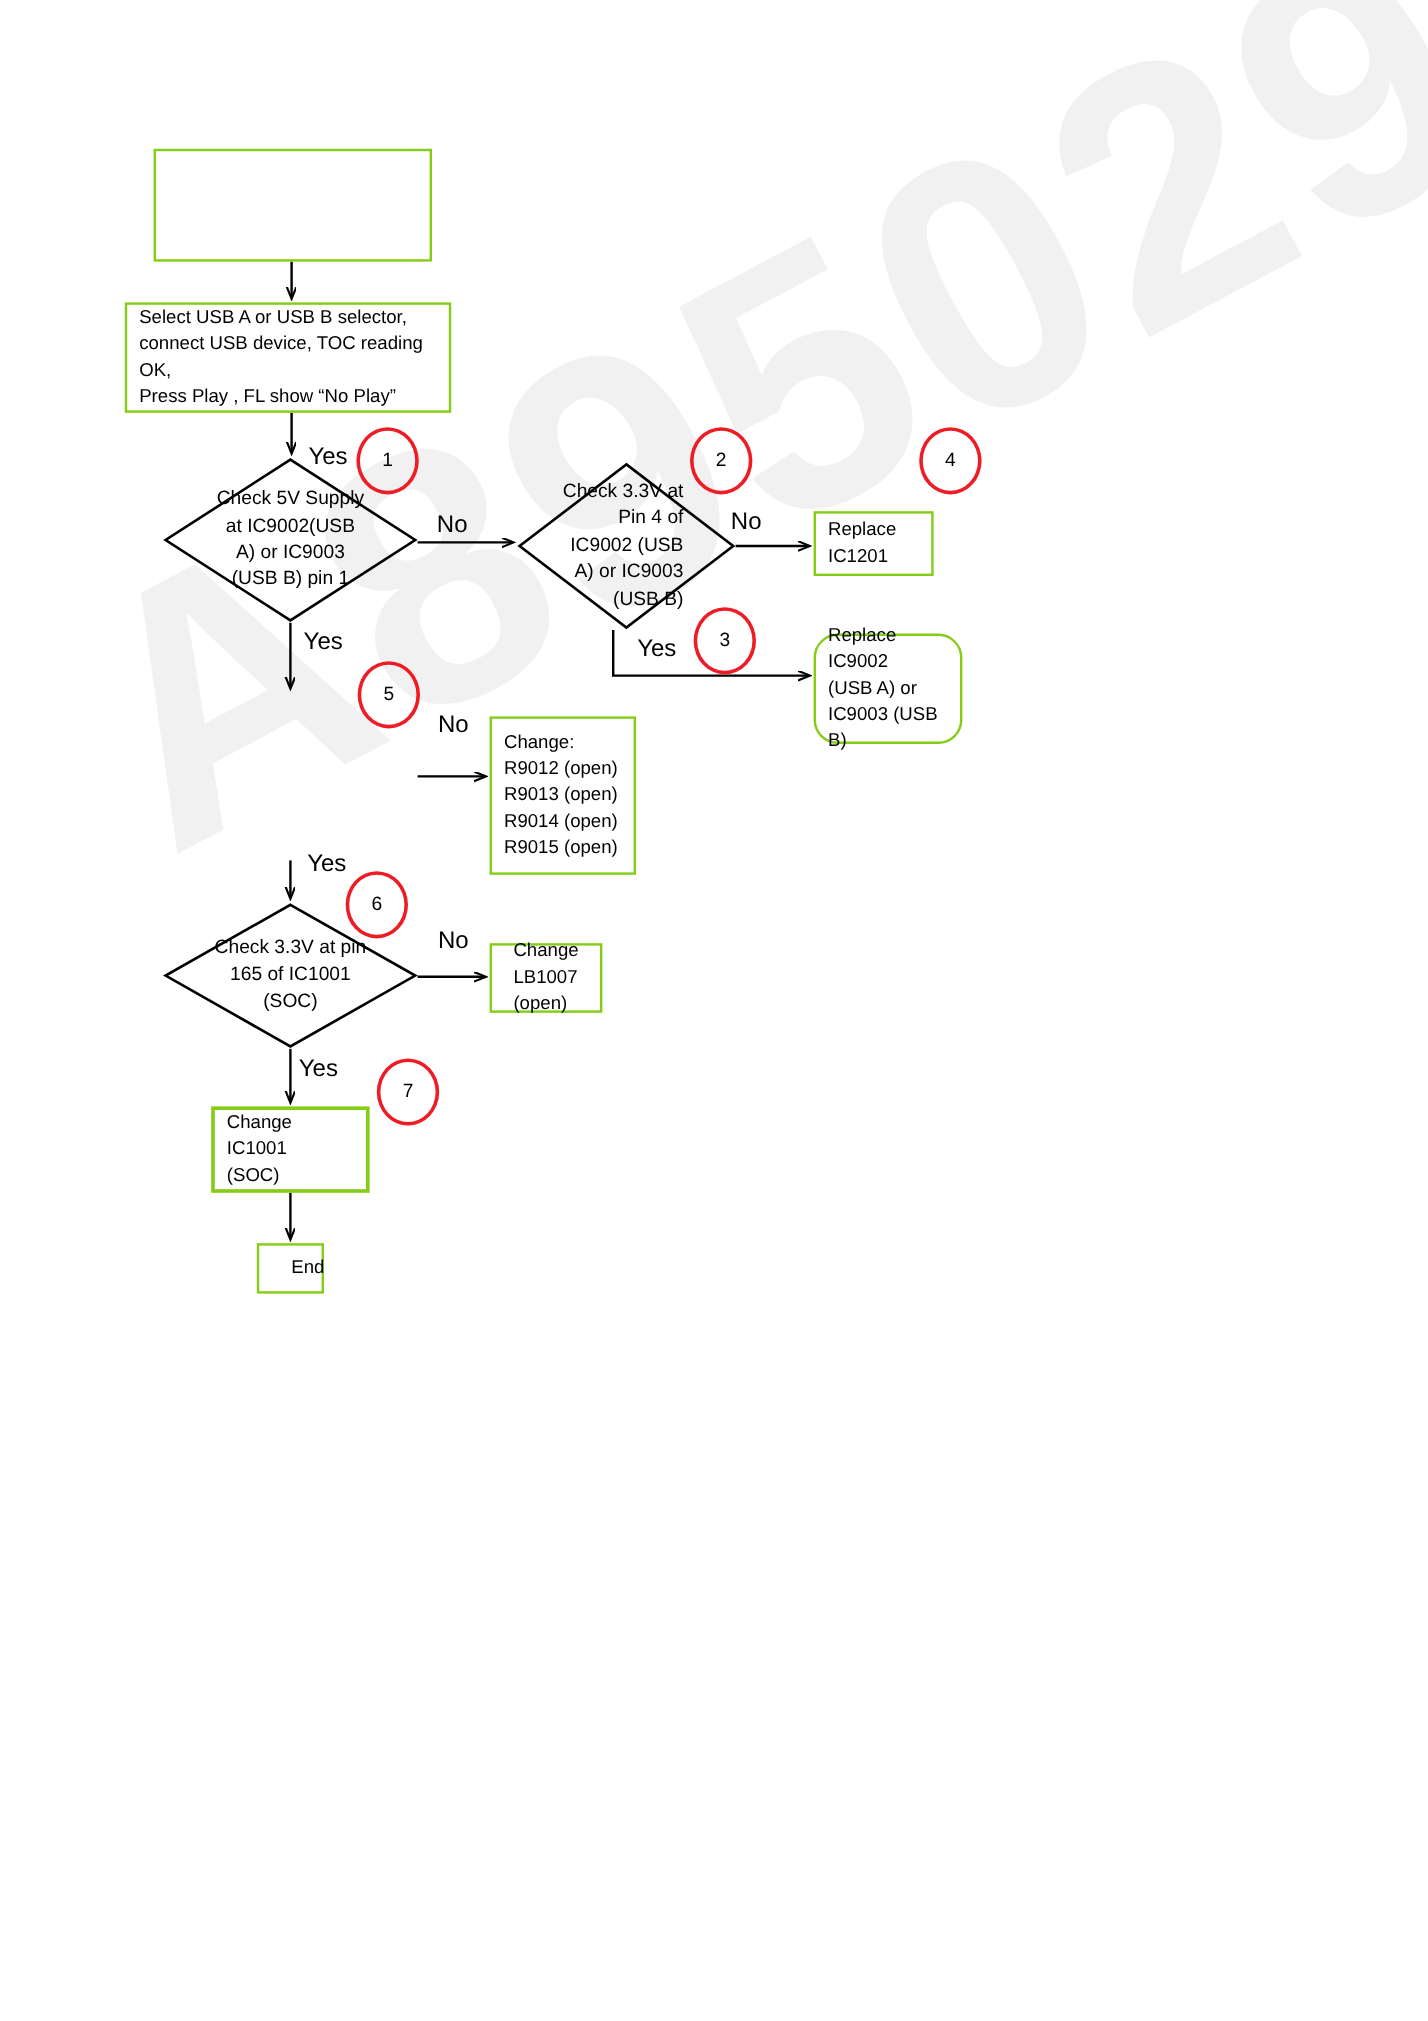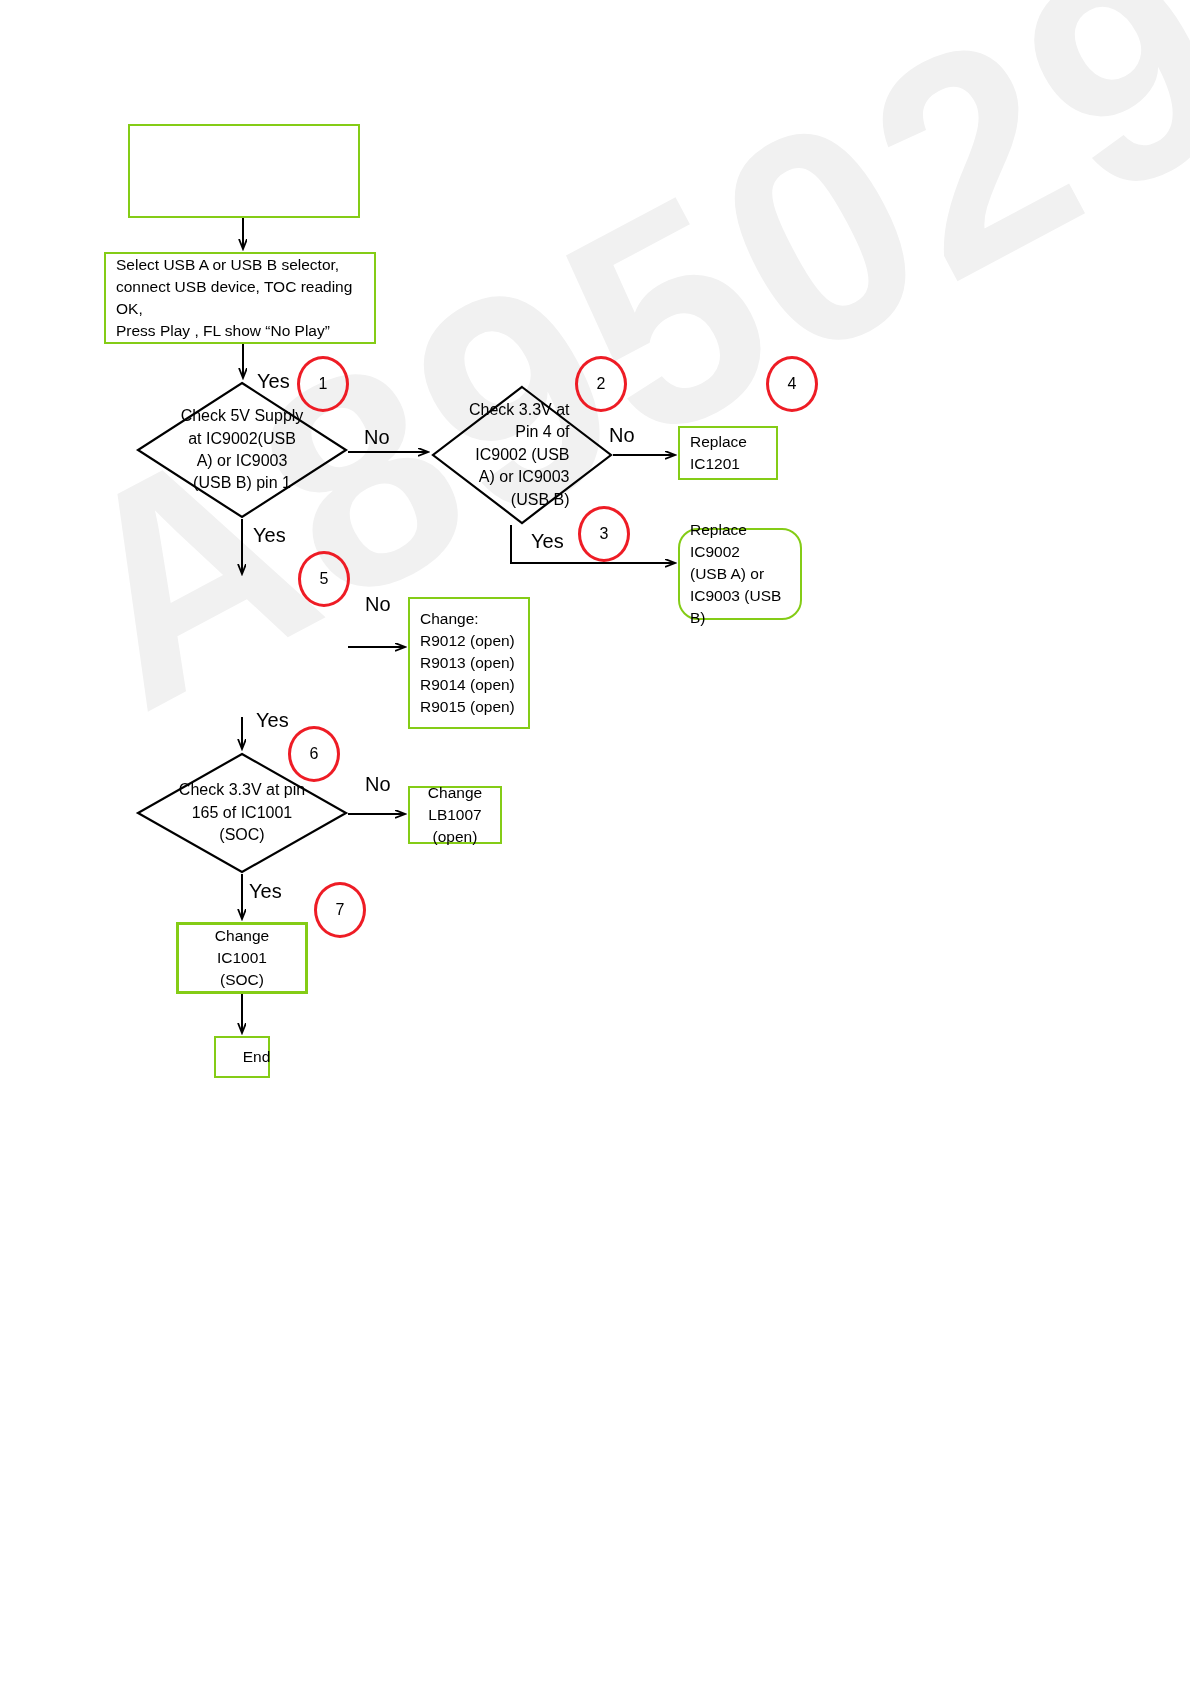--- a/index.html
+++ b/index.html
@@ -63,21 +63,21 @@
   }
   .boxnode.thick { border-width: 3px; }
   .boxnode .txt {
     font-size: 15.5px;
     line-height: 1.42;
     padding: 0 10px;
     white-space: pre-line;
     text-align: left;
   }
   .boxnode.center { justify-content: center; }
-  .boxnode.center .txt { text-align: center; }
+  .boxnode.center .txt { }
   .diamond-wrap {
     position: absolute;
   }
   .diamond-wrap svg {
     position: absolute;
     left: 0;
     top: 0;
     overflow: visible;
   }
   .diamond-label {

